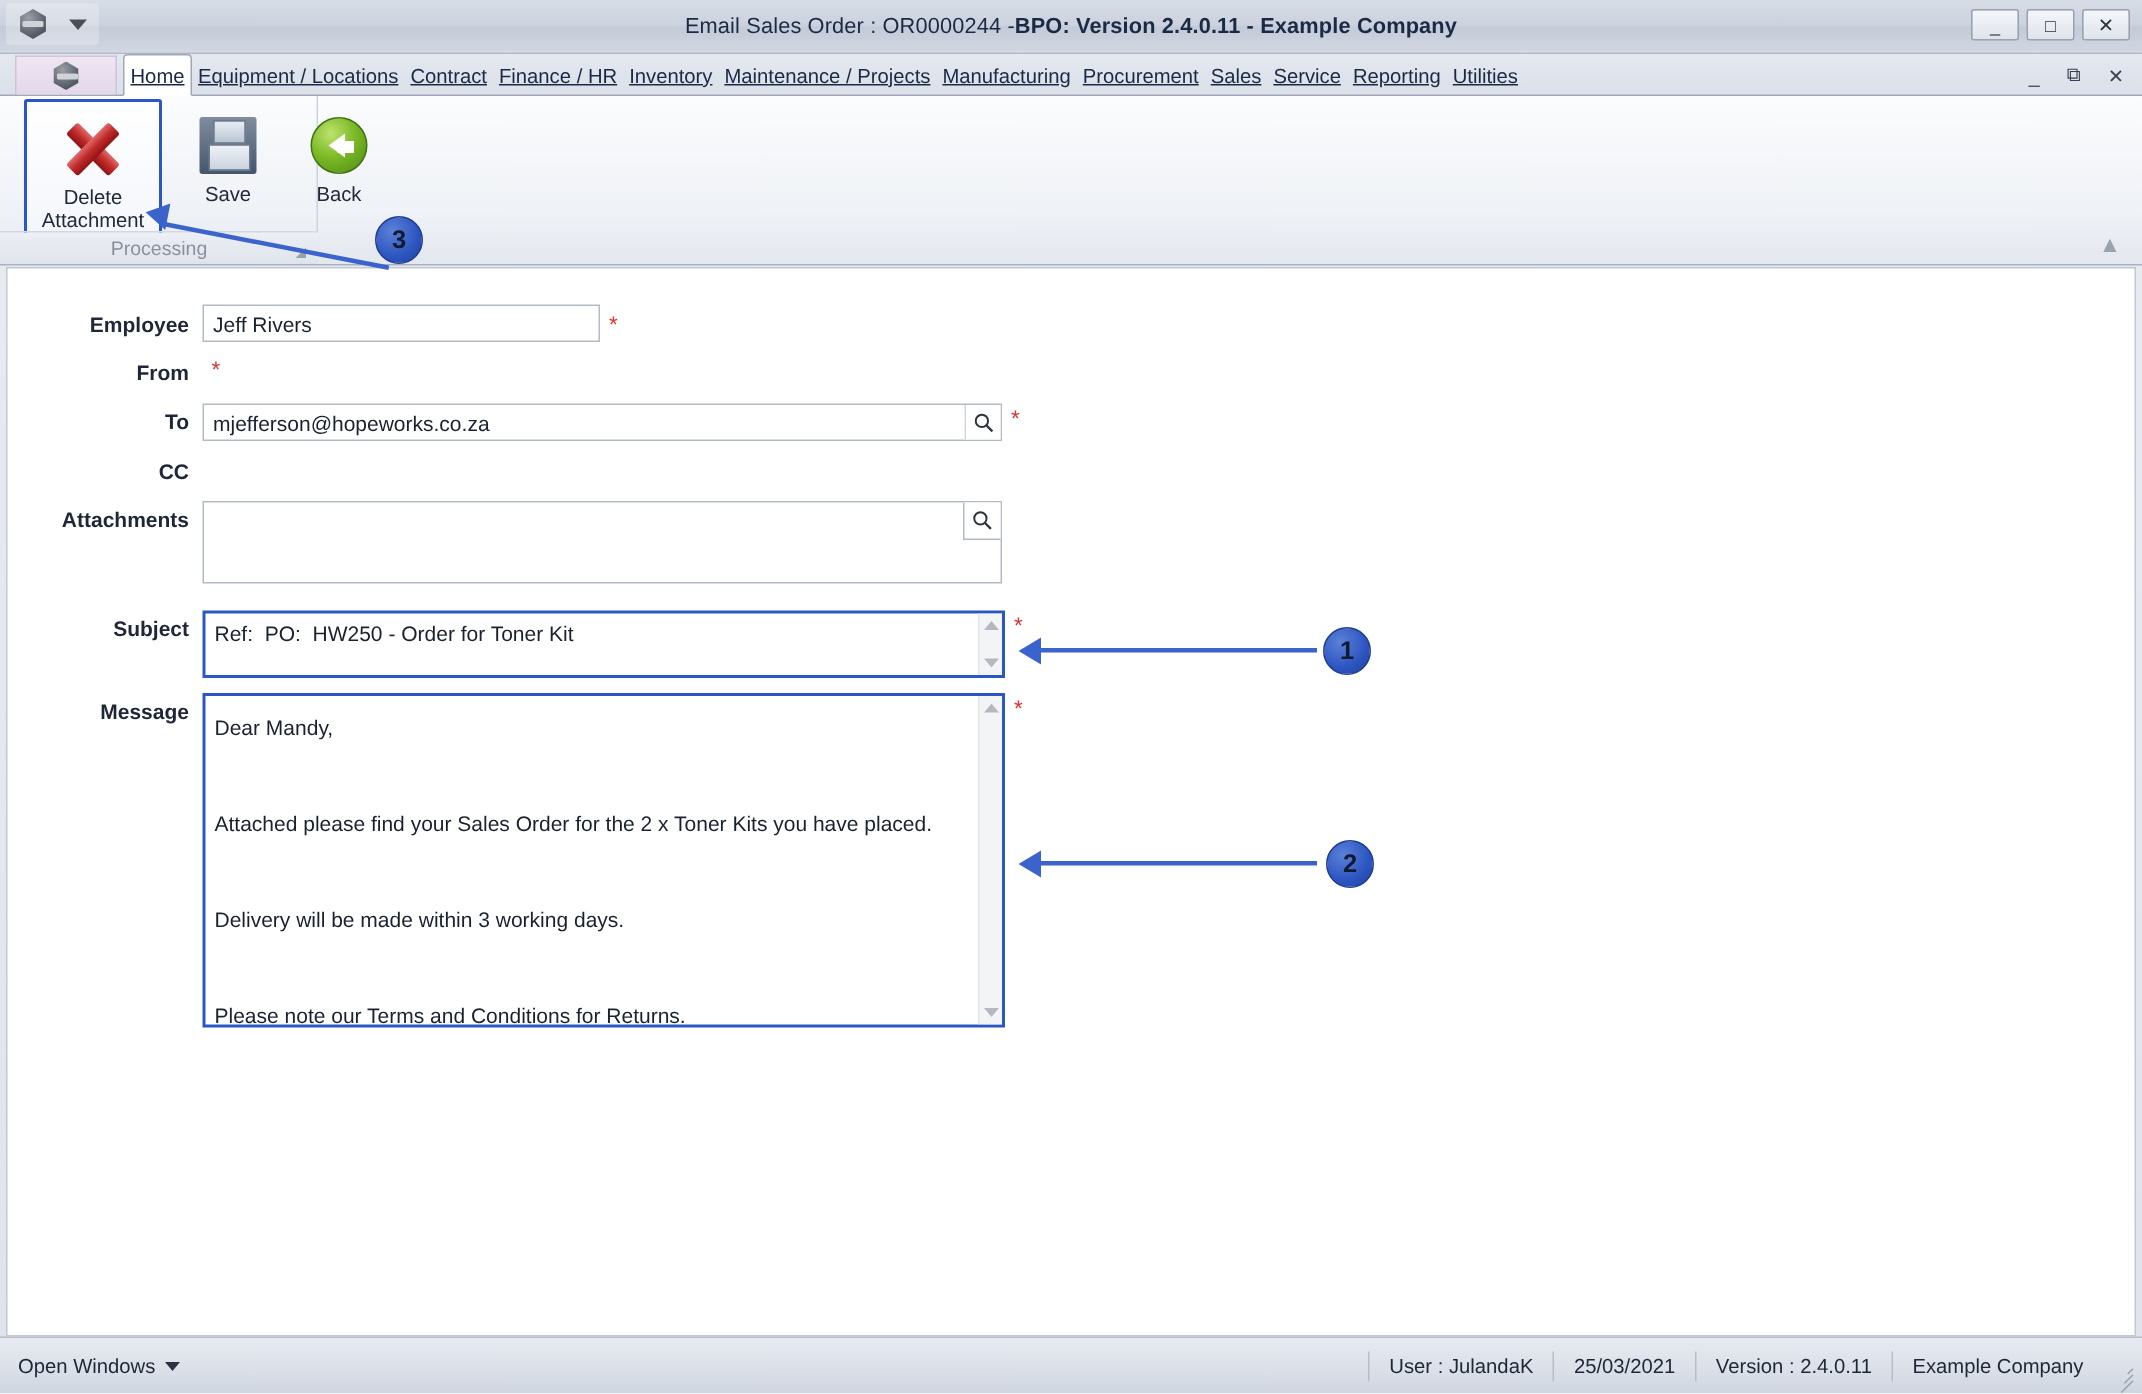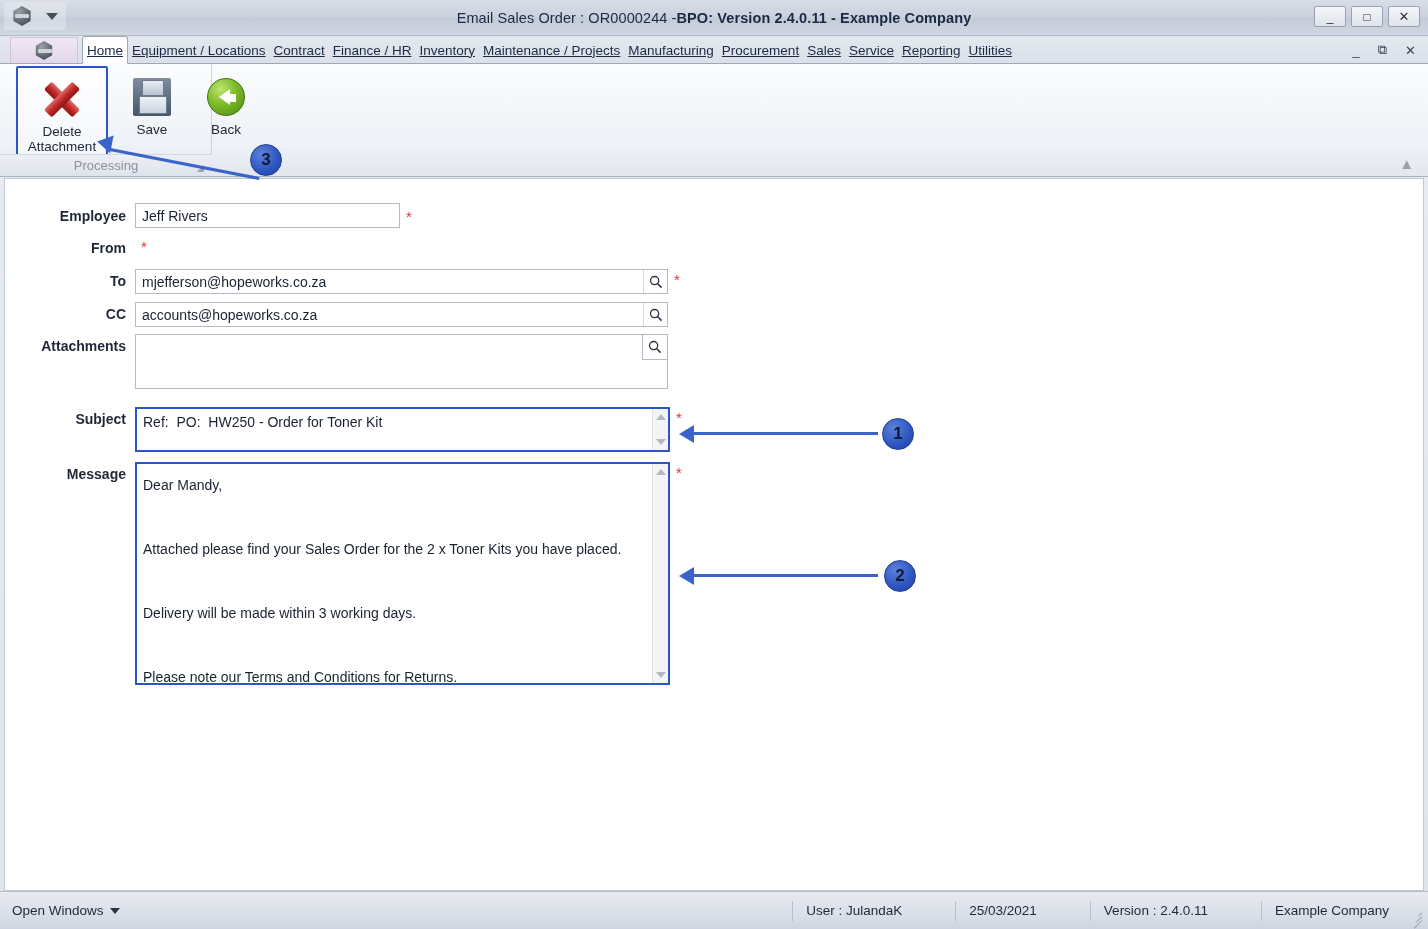--- a/index.html
+++ b/index.html
@@ -285,21 +285,20 @@
     margin-left: 12px; font-size: 13.5px; color: #1f2736;
     display: flex; align-items: center; gap: 6px;
   }
   .openwin .caret {
     width: 0; height: 0; border-left: 5px solid transparent;
     border-right: 5px solid transparent; border-top: 6px solid #2b3340;
   }
   .status-right {
     margin-left: auto; display: flex; align-items: center; height: 22px;
     margin-right: 26px;
-    gap: 40px;
   }
   .scell {
     padding: 0 13px; font-size: 13.5px; color: #1f2736;
     border-left: 1px solid #b8bec9; line-height: 20px;
   }
   .grip {
     position: absolute; right: 6px; bottom: 6px; width: 14px; height: 14px;
   }
   .grip i {
     position: absolute; background: #9aa1ad; width: 11px; height: 1px;
@@ -412,29 +411,20 @@
                 <circle cx="5.6" cy="5.6" r="4.1" fill="none" stroke="#2b3340" stroke-width="1.3"></circle>
                 <line x1="8.7" y1="8.7" x2="12.6" y2="12.6" stroke="#2b3340" stroke-width="1.5"></line>
               </svg>
           </span>
         </div>
         <span class="req">*</span>
       </div>
 
       <div class="row" style="left:20px; top:123px;">
         <div class="flabel">CC</div>
-        <div class="inp wide withmag">
-          <span>accounts@hopeworks.co.za</span>
-          <span class="mag">
-            <svg width="14" height="14" viewBox="0 0 14 14">
-                <circle cx="5.6" cy="5.6" r="4.1" fill="none" stroke="#2b3340" stroke-width="1.3"></circle>
-                <line x1="8.7" y1="8.7" x2="12.6" y2="12.6" stroke="#2b3340" stroke-width="1.5"></line>
-              </svg>
-          </span>
-        </div>
       </div>
 
       <div class="row" style="left:20px; top:155px;">
         <div class="flabel">Attachments</div>
         <div class="attachbox">
           <div class="attach-mag">
             <svg width="14" height="14" viewBox="0 0 14 14">
                 <circle cx="5.6" cy="5.6" r="4.1" fill="none" stroke="#2b3340" stroke-width="1.3"></circle>
                 <line x1="8.7" y1="8.7" x2="12.6" y2="12.6" stroke="#2b3340" stroke-width="1.5"></line>
               </svg>

